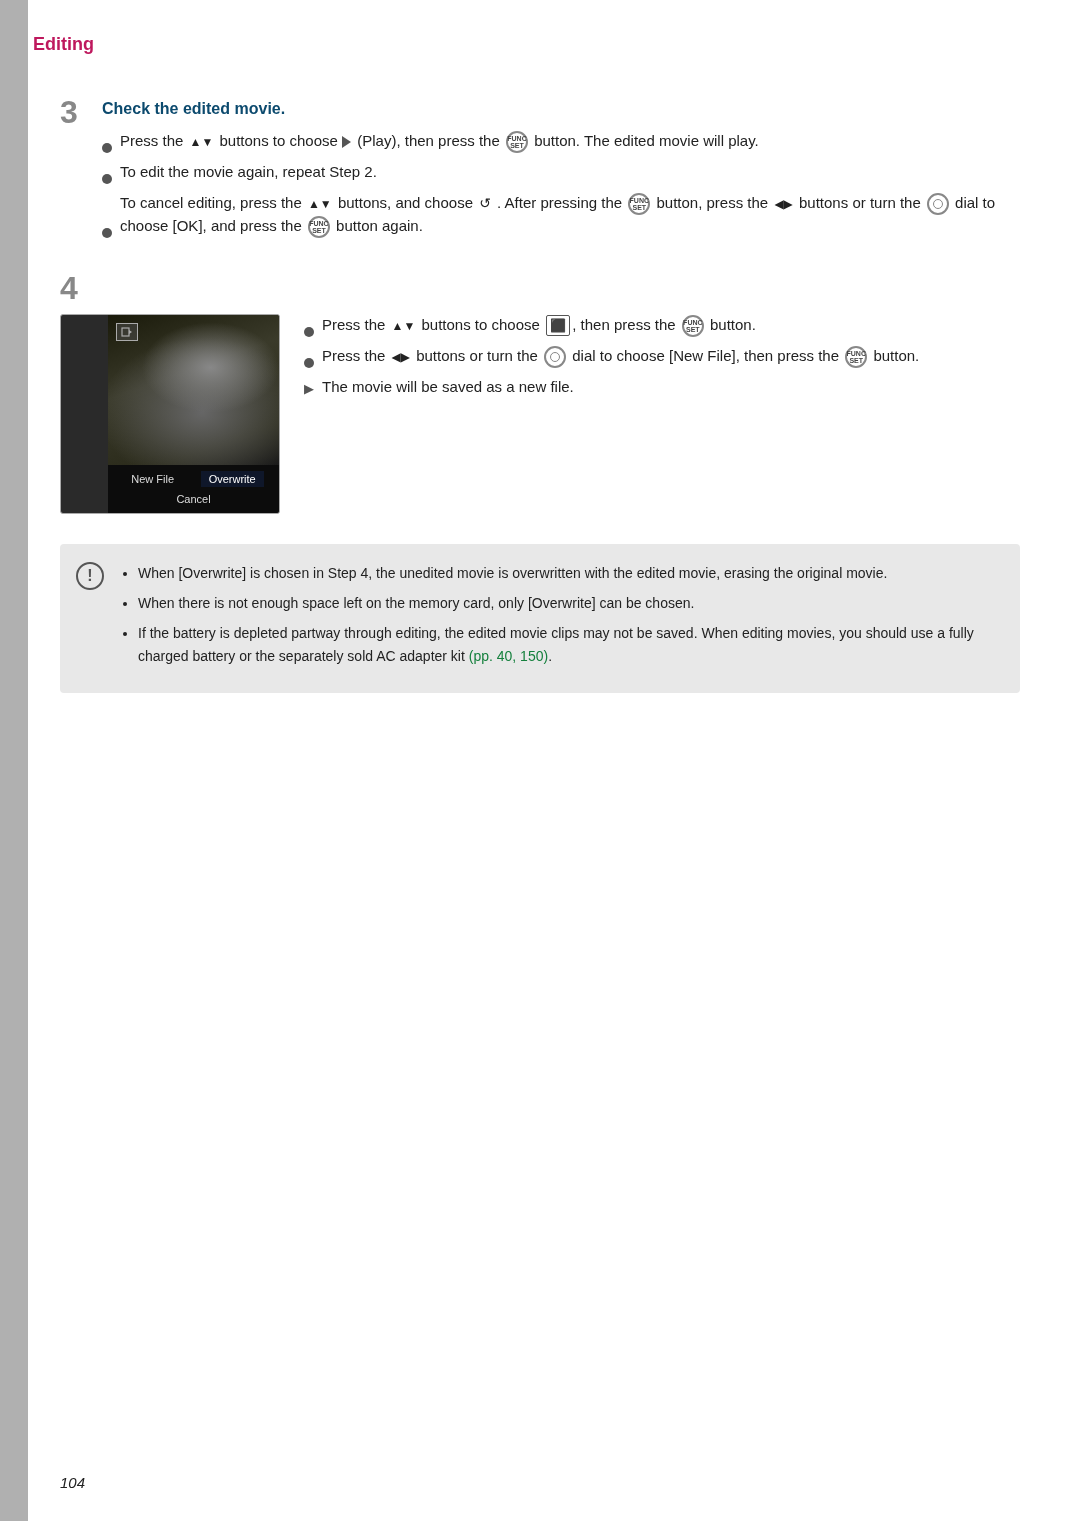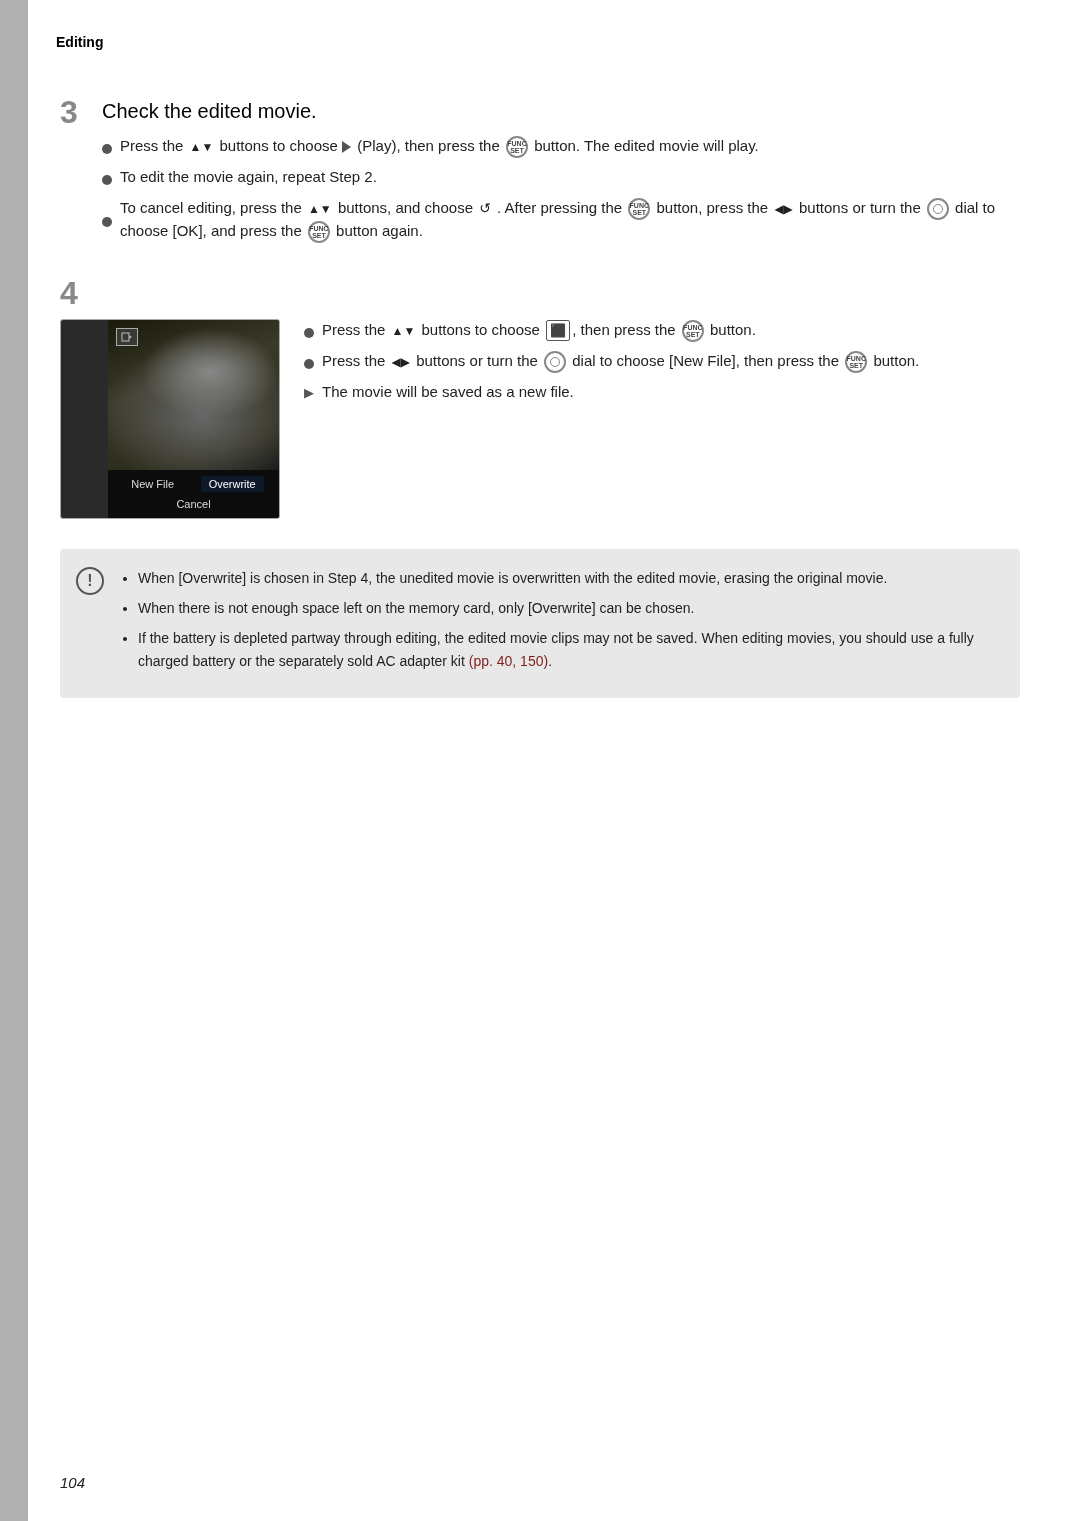--- a/index.html
+++ b/index.html
@@ -15,25 +15,25 @@
     .left-bar {
       position: absolute;
       left: 0;
       top: 0;
       width: 28px;
       height: 1521px;
       background: #b0b0b0;
     }
     .page-label {
       position: absolute;
-      left: 56px;
+      left: 33px;
       top: 34px;
       font-weight: bold;
-      font-size: 14px;
-      color: #000000;
+      font-size: 18px;
+      color: #be185d;
     }
     .page-number {
       position: absolute;
       left: 60px;
       bottom: 30px;
       font-size: 15px;
       color: #222;
       font-style: italic;
     }
     .content {
@@ -50,33 +50,33 @@
     .step-number {
       font-size: 32px;
       font-weight: bold;
       color: #888;
       margin-right: 12px;
       margin-top: -4px;
       line-height: 1;
       min-width: 30px;
     }
     .step-title {
-      font-size: 20px;
-      font-weight: normal;
-      color: #000000;
+      font-size: 16px;
+      font-weight: bold;
+      color: #0c4a6e;
       margin-bottom: 12px;
     }
     .bullets {
       list-style: none;
       padding: 0;
       margin: 0;
     }
     .bullets li {
       display: flex;
-      align-items: center;
+      align-items: flex-end;
       margin-bottom: 8px;
       font-size: 15px;
       line-height: 1.5;
     }
     .bullet-circle {
       display: inline-block;
       width: 10px;
       height: 10px;
       border-radius: 50%;
       background: #555;
@@ -233,21 +233,21 @@
       color: #555;
     }
     .note-box ul {
       list-style: disc;
       padding-left: 18px;
     }
     .note-box ul li {
       margin-bottom: 8px;
     }
     .link-text {
-      color: #7f1d1d;
+      color: #15803d;
     }
     .step-content {
       flex: 1;
     }
     .play-icon {
       display: inline-block;
       width: 0;
       height: 0;
       border-top: 6px solid transparent;
       border-bottom: 6px solid transparent;

